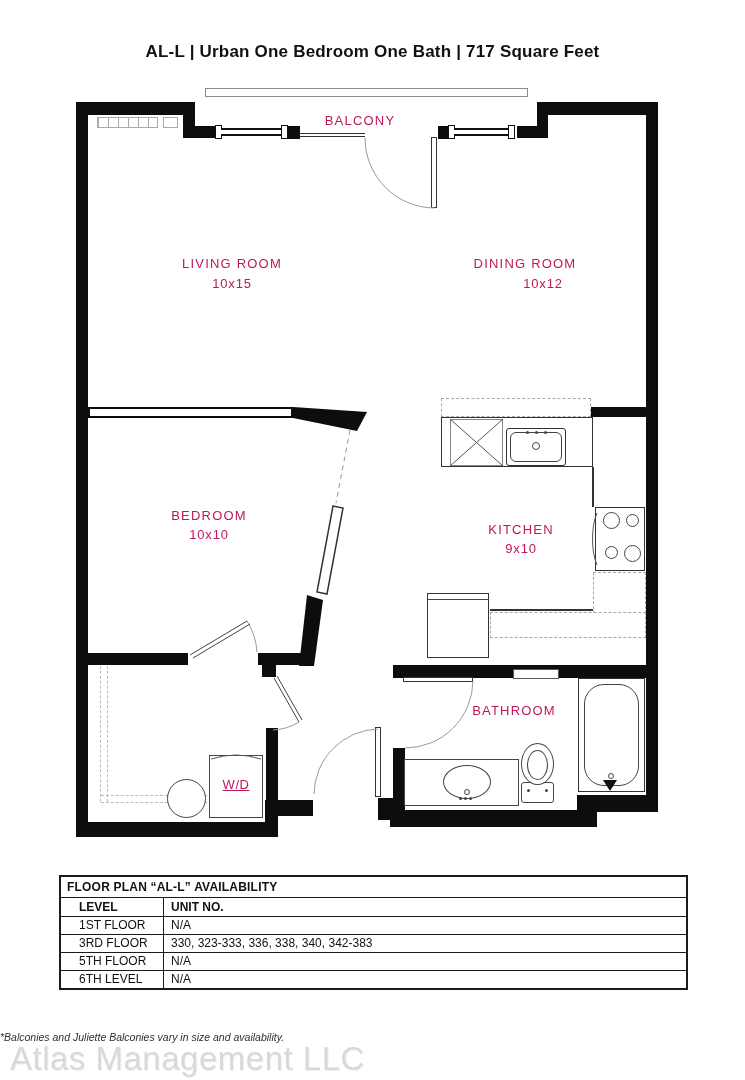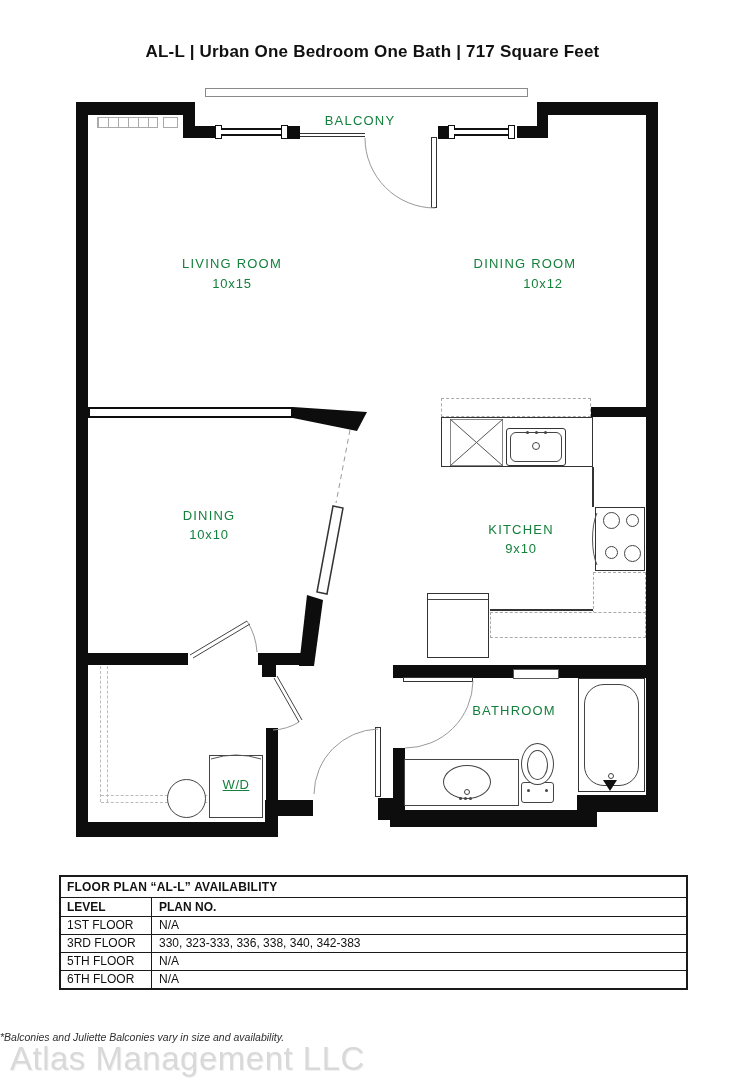--- a/index.html
+++ b/index.html
@@ -26,33 +26,33 @@
   .dot{position:absolute;width:3px;height:3px;border-radius:50%;background:#444;}
   .plan-svg{position:absolute;left:0;top:0;pointer-events:none;}
   .swing{fill:none;stroke:#999;stroke-width:1;}
   .leaf{fill:none;stroke:#444;stroke-width:1;}
   .blackfill{fill:#0d0d0d;stroke:none;}
   .panel{fill:#fff;stroke:#333;stroke-width:1.5;}
   .dashp{fill:none;stroke:#999;stroke-width:1;stroke-dasharray:5 4;}
   .thin{fill:none;stroke:#555;stroke-width:1;}
   
   .lbl{position:absolute;transform:translateX(-50%);font-size:13px;letter-spacing:1.2px;
-       color:#15803d;white-space:nowrap;}
+       color:#be185d;white-space:nowrap;}
   .lbl.dim{letter-spacing:.8px;}
   .heater{position:absolute;box-sizing:border-box;border:1px solid #aaa;
           background:repeating-linear-gradient(90deg,#aaa 0 1px,transparent 1px 10px);}
   
   .avail{position:absolute;left:59px;top:875px;width:629px;box-sizing:border-box;
          border:2px solid #1a1a1a;font-size:12px;color:#111;}
   .t-title{height:20px;line-height:20px;padding-left:6px;font-weight:bold;
            border-bottom:1px solid #1a1a1a;letter-spacing:.2px;}
   .t-row{display:flex;height:17px;line-height:17px;border-bottom:1px solid #1a1a1a;}
   .t-row:last-child{border-bottom:none;}
   .t-head{font-weight:bold;height:18px;line-height:18px;}
-  .c-level{width:84px;border-right:1px solid #1a1a1a;padding-left:6px;flex:none;}
+  .c-level{width:84px;border-right:1px solid #1a1a1a;padding-left:18px;flex:none;}
   .c-units{flex:1;padding-left:7px;}
   .footnote{position:absolute;top:1031px;left:0;right:0;text-align:left;
             font-style:italic;font-size:10.5px;color:#2f2f2f;}
   .watermark{position:absolute;left:10px;top:1040px;font-size:33px;color:#d9d9d9;
              letter-spacing:.5px;text-shadow:1px 1px 0 #f2f2f2;}
 </style>
 </head>
 <body>
 
 <div class="page">
@@ -168,48 +168,48 @@
       <path class="thin" d="M597,513 C591,526 591,552 597,565"></path>
       <path class="thin" d="M211,759 Q236,751 261,759"></path>
       <polygon points="603,780 617,780 610,791" fill="#111"></polygon>
     </svg>
 
     <div class="lbl" style="left:360px;top:113px;">BALCONY</div>
     <div class="lbl" style="left:232px;top:256px;">LIVING ROOM</div>
     <div class="lbl dim" style="left:232px;top:276px;">10x15</div>
     <div class="lbl" style="left:525px;top:256px;">DINING ROOM</div>
     <div class="lbl dim" style="left:543px;top:276px;">10x12</div>
-    <div class="lbl" style="left:209px;top:508px;">DINING</div>
+    <div class="lbl" style="left:209px;top:508px;">BEDROOM</div>
     <div class="lbl dim" style="left:209px;top:527px;">10x10</div>
     <div class="lbl" style="left:521px;top:522px;text-align:center;">KITCHEN</div>
     <div class="lbl dim" style="left:521px;top:541px;">9x10</div>
     <div class="lbl" style="left:514px;top:703px;">BATHROOM</div>
     <div class="lbl" style="left:236px;top:777px;letter-spacing:.5px;text-decoration:underline;">W/D</div>
   </div>
 
   <div class="avail">
     <div class="t-title">FLOOR PLAN “AL-L” AVAILABILITY</div>
     <div class="t-row t-head">
       <div class="c-level">LEVEL</div>
-      <div class="c-units">PLAN NO.</div>
+      <div class="c-units">UNIT NO.</div>
     </div>
     <div class="t-row">
       <div class="c-level">1ST FLOOR</div>
       <div class="c-units">N/A</div>
     </div>
     <div class="t-row">
       <div class="c-level">3RD FLOOR</div>
       <div class="c-units">330, 323-333, 336, 338, 340, 342-383</div>
     </div>
     <div class="t-row">
       <div class="c-level">5TH FLOOR</div>
       <div class="c-units">N/A</div>
     </div>
     <div class="t-row">
-      <div class="c-level">6TH FLOOR</div>
+      <div class="c-level">6TH LEVEL</div>
       <div class="c-units">N/A</div>
     </div>
   </div>
 
   <div class="watermark">Atlas Management LLC</div>
   <div class="footnote">*Balconies and Juliette Balconies vary in size and availability.</div>
 
 </div>
 
 </body></html>

